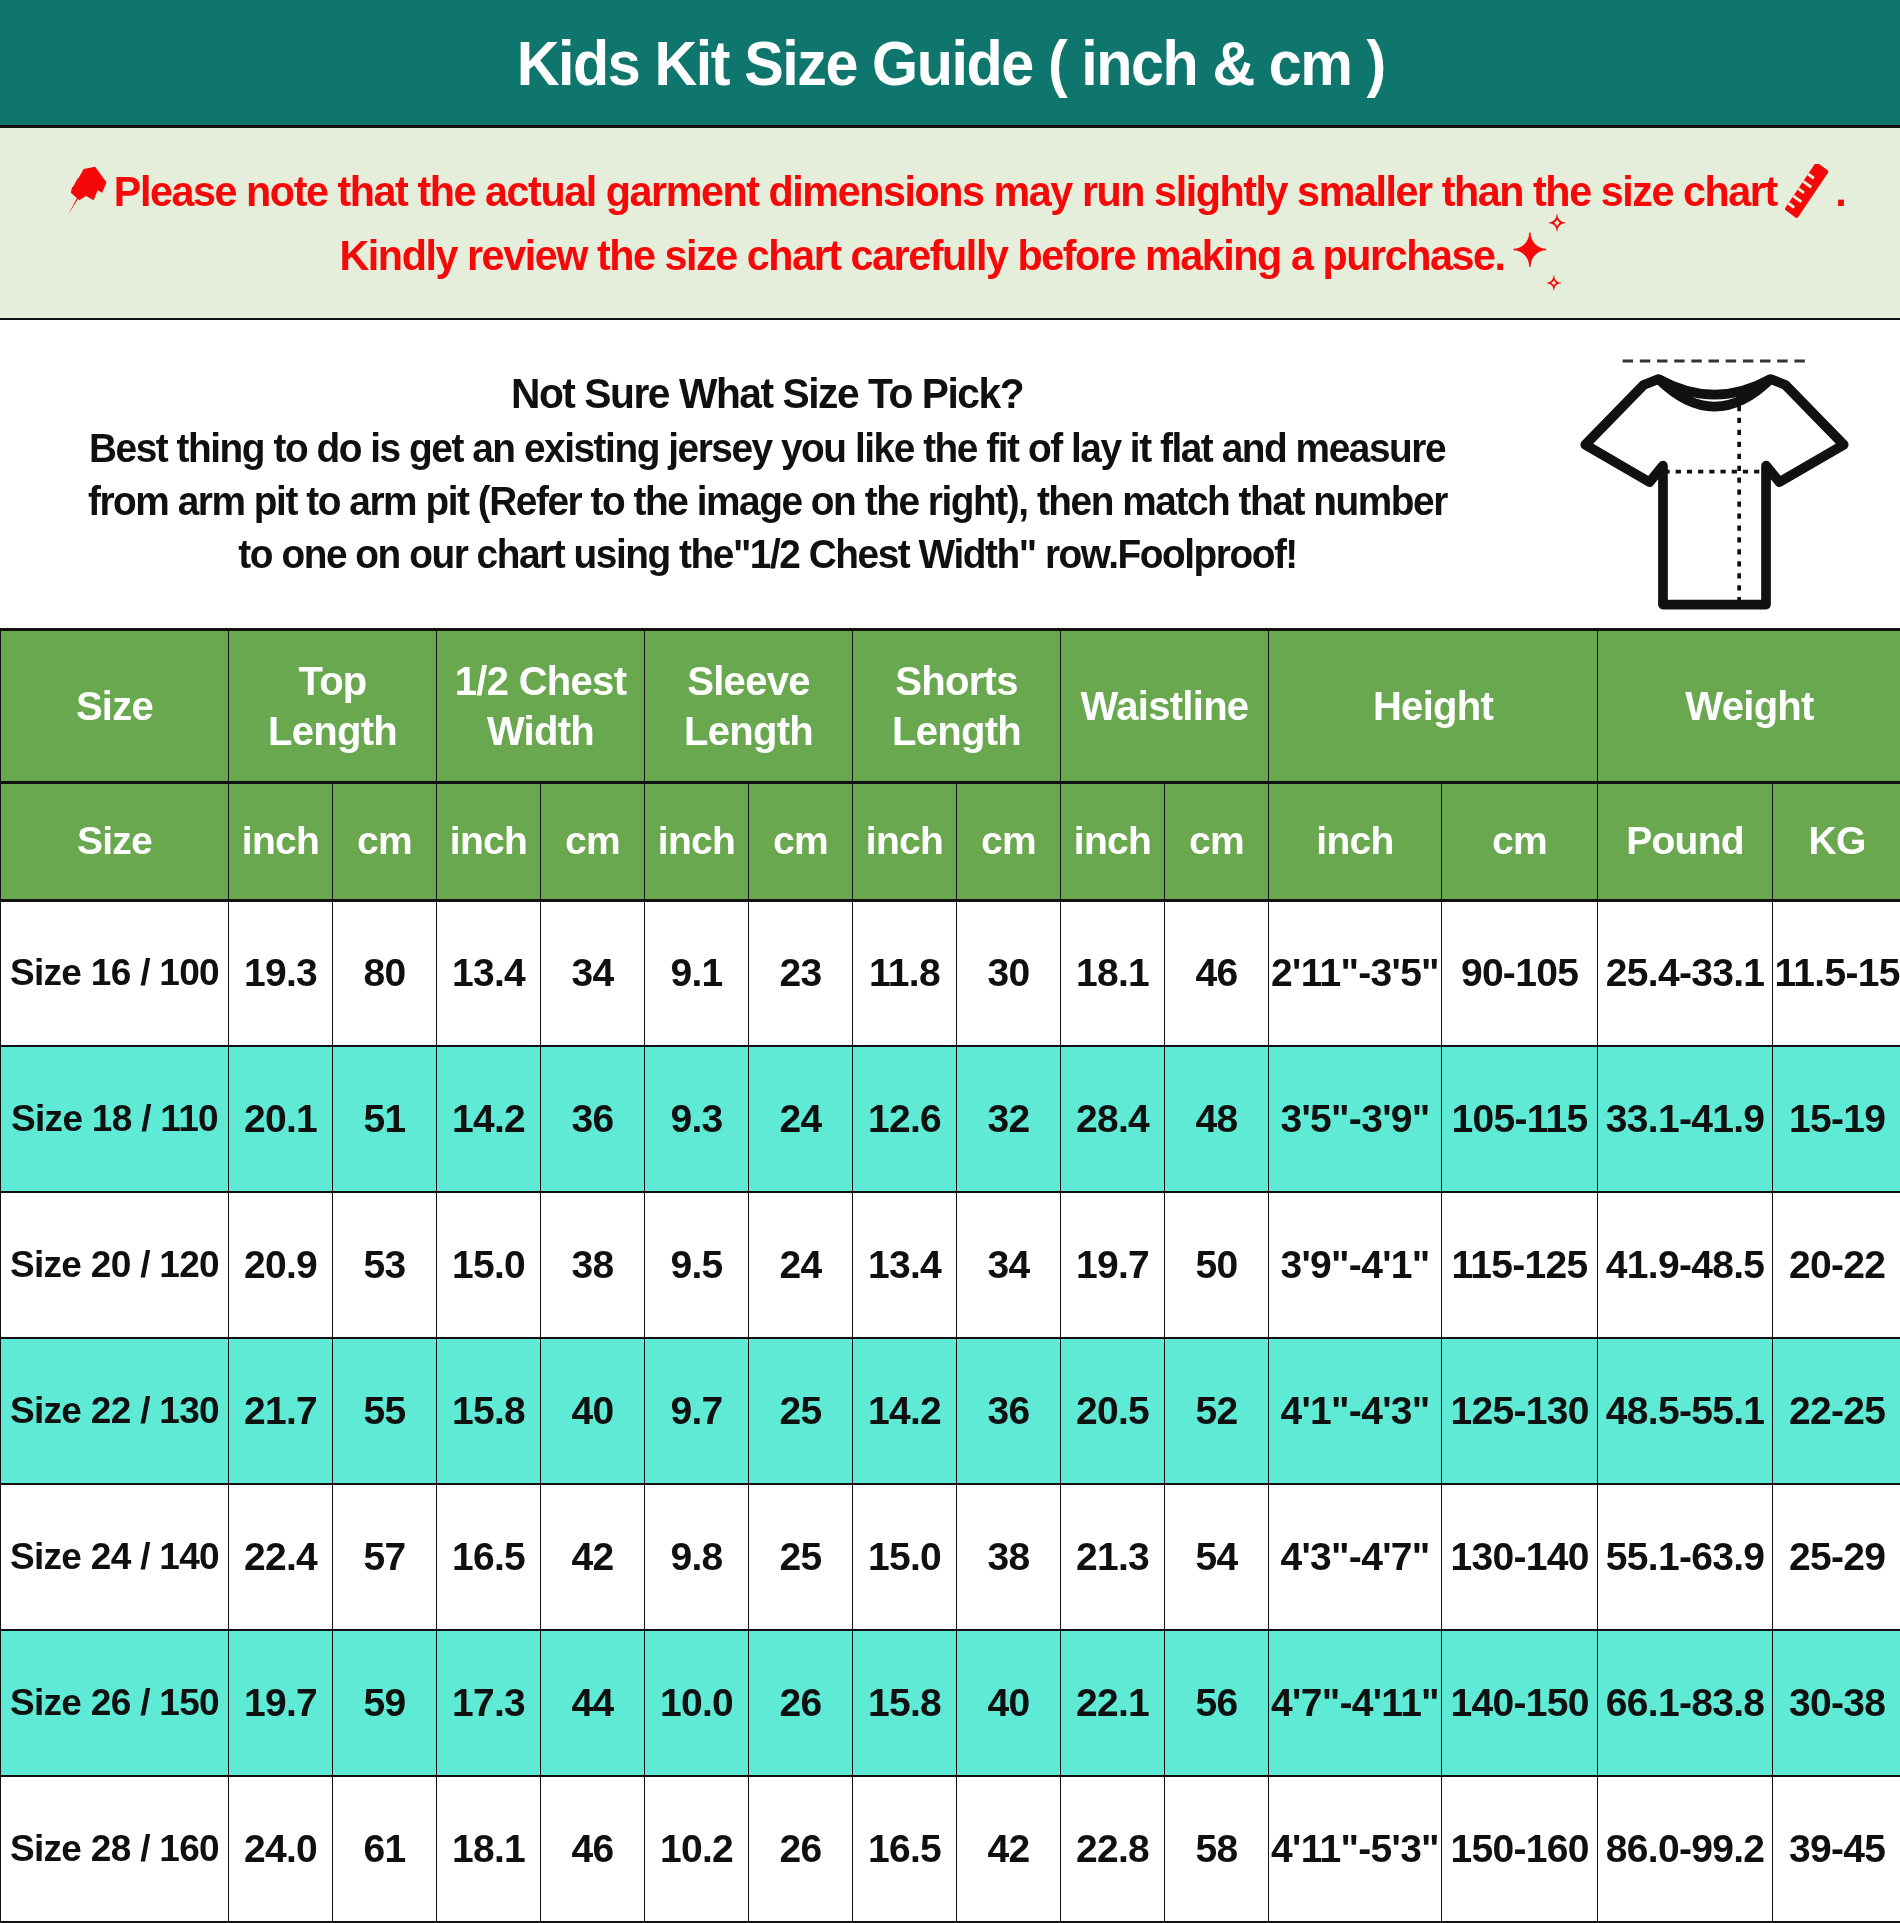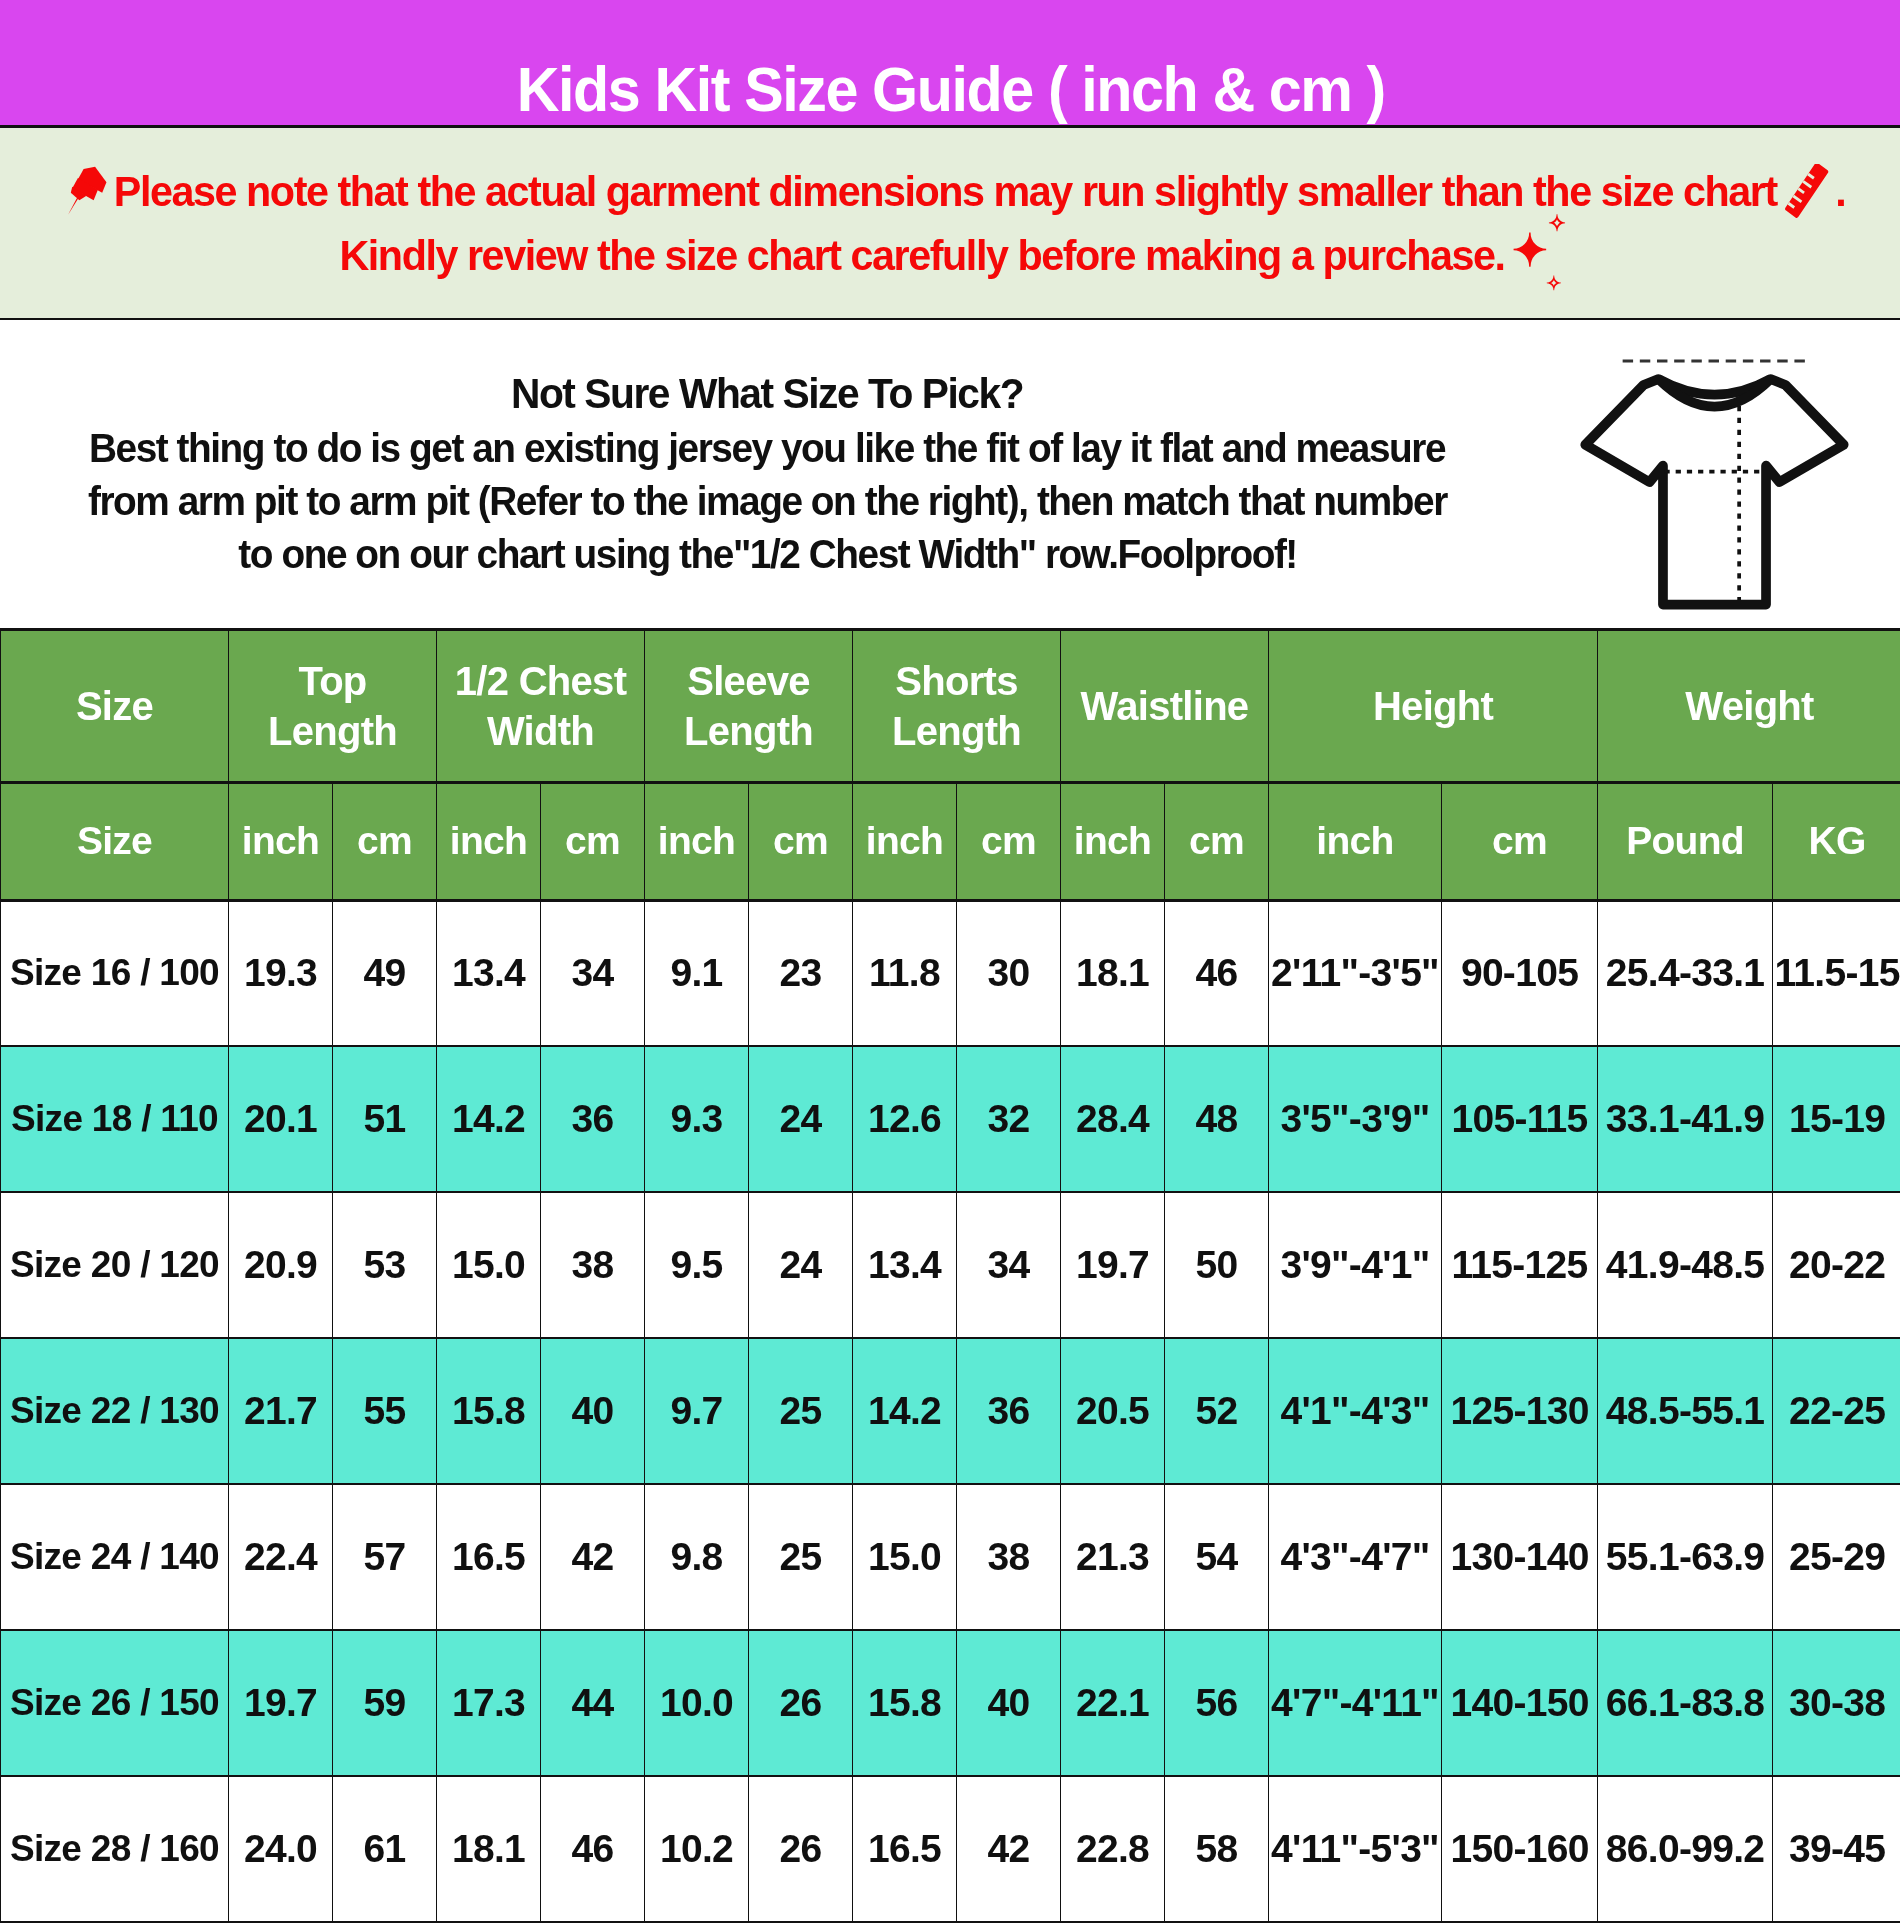--- a/index.html
+++ b/index.html
@@ -7,22 +7,22 @@
   body {
     width:1901px;
     font-family:"Liberation Sans", sans-serif;
     color:#101010;
     -webkit-font-smoothing:antialiased;
   }
   .page { width:1901px; height:1923px; display:flex; flex-direction:column; }
 
   
   .title-bar {
-    height:129px; background:#d946ef;
-    display:flex; align-items:flex-end; justify-content:center;
+    height:129px; background:#0f766e;
+    display:flex; align-items:center; justify-content:center;
     border-bottom:3px solid #111;
   }
   .title-bar h1 {
     color:#fff; font-size:63px; font-weight:bold; letter-spacing:-1.5px;
     transform:scaleX(.94); white-space:nowrap;
   }
 
   
   .notice {
     height:193px; background:#e5eedb;
@@ -203,21 +203,21 @@
           <th>inch</th>
           <th>cm</th>
           <th>Pound</th>
           <th>KG</th>
         </tr>
     </thead>
     <tbody>
         <tr>
           <td class="size-cell">Size 16 / 100</td>
           <td class="value-cell">19.3</td>
-          <td class="value-cell">49</td>
+          <td class="value-cell">80</td>
           <td class="value-cell">13.4</td>
           <td class="value-cell">34</td>
           <td class="value-cell">9.1</td>
           <td class="value-cell">23</td>
           <td class="value-cell">11.8</td>
           <td class="value-cell">30</td>
           <td class="value-cell">18.1</td>
           <td class="value-cell">46</td>
           <td class="value-cell">2'11"-3'5"</td>
           <td class="value-cell">90-105</td>

